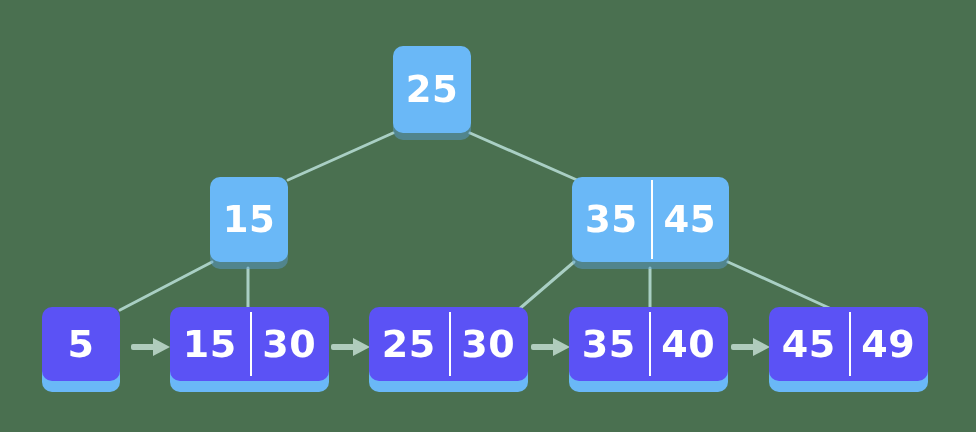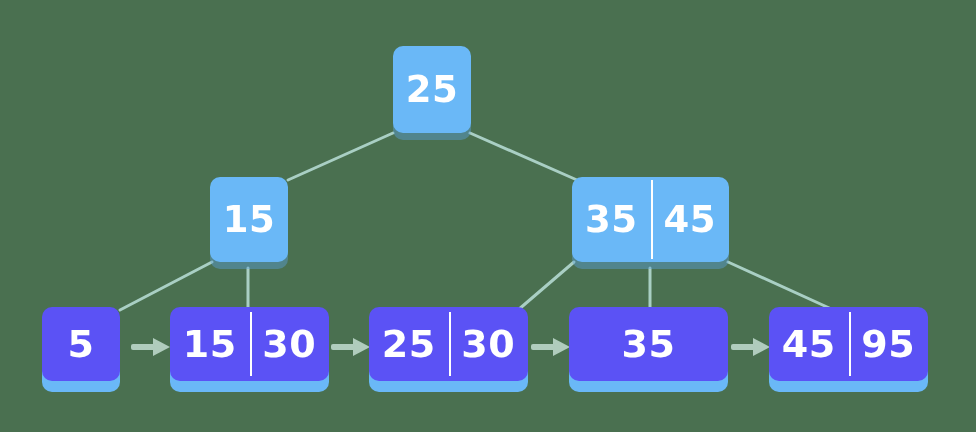--- a/index.html
+++ b/index.html
@@ -129,20 +129,21 @@
     <div class="cell">30</div>
   </div>
 
   <div class="node leaf" style="left:369px; top:307px; width:159px; height:74px;">
     <div class="cell">25</div>
     <div class="cell">30</div>
   </div>
 
   <div class="node leaf" style="left:569px; top:307px; width:159px; height:74px;">
     <div class="cell">35</div>
+    <div class="cell">40</div>
   </div>
 
   <div class="node leaf" style="left:769px; top:307px; width:159px; height:74px;">
     <div class="cell">45</div>
-    <div class="cell">95</div>
+    <div class="cell">49</div>
   </div>
 
 </div>
 
 </body></html>

